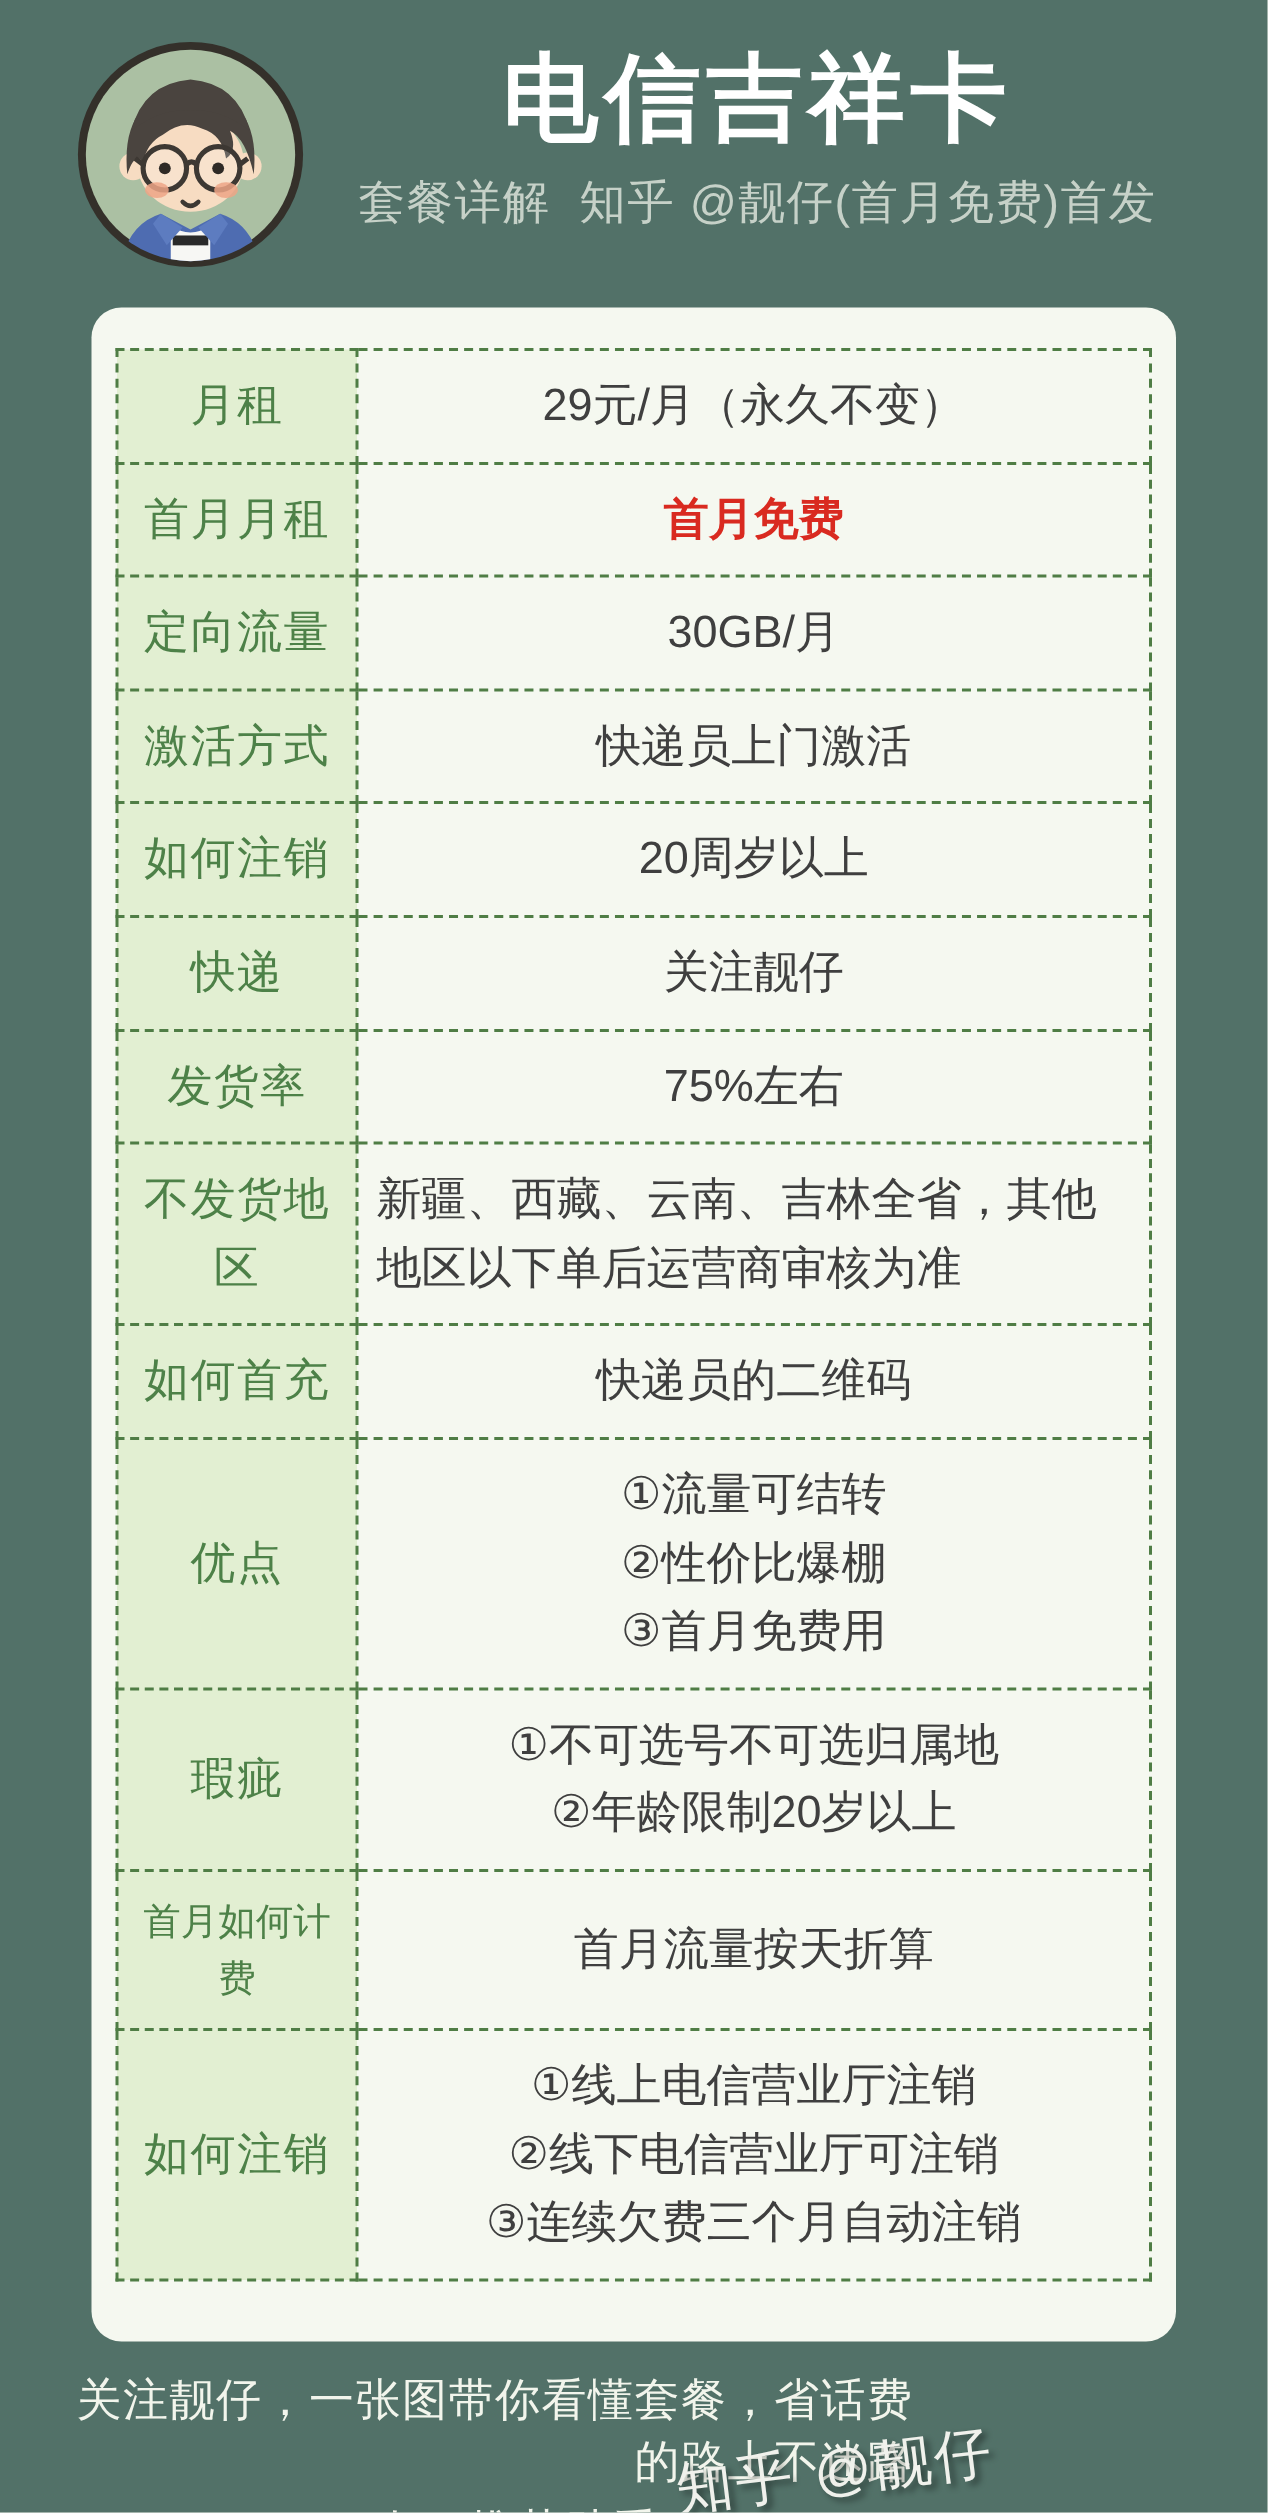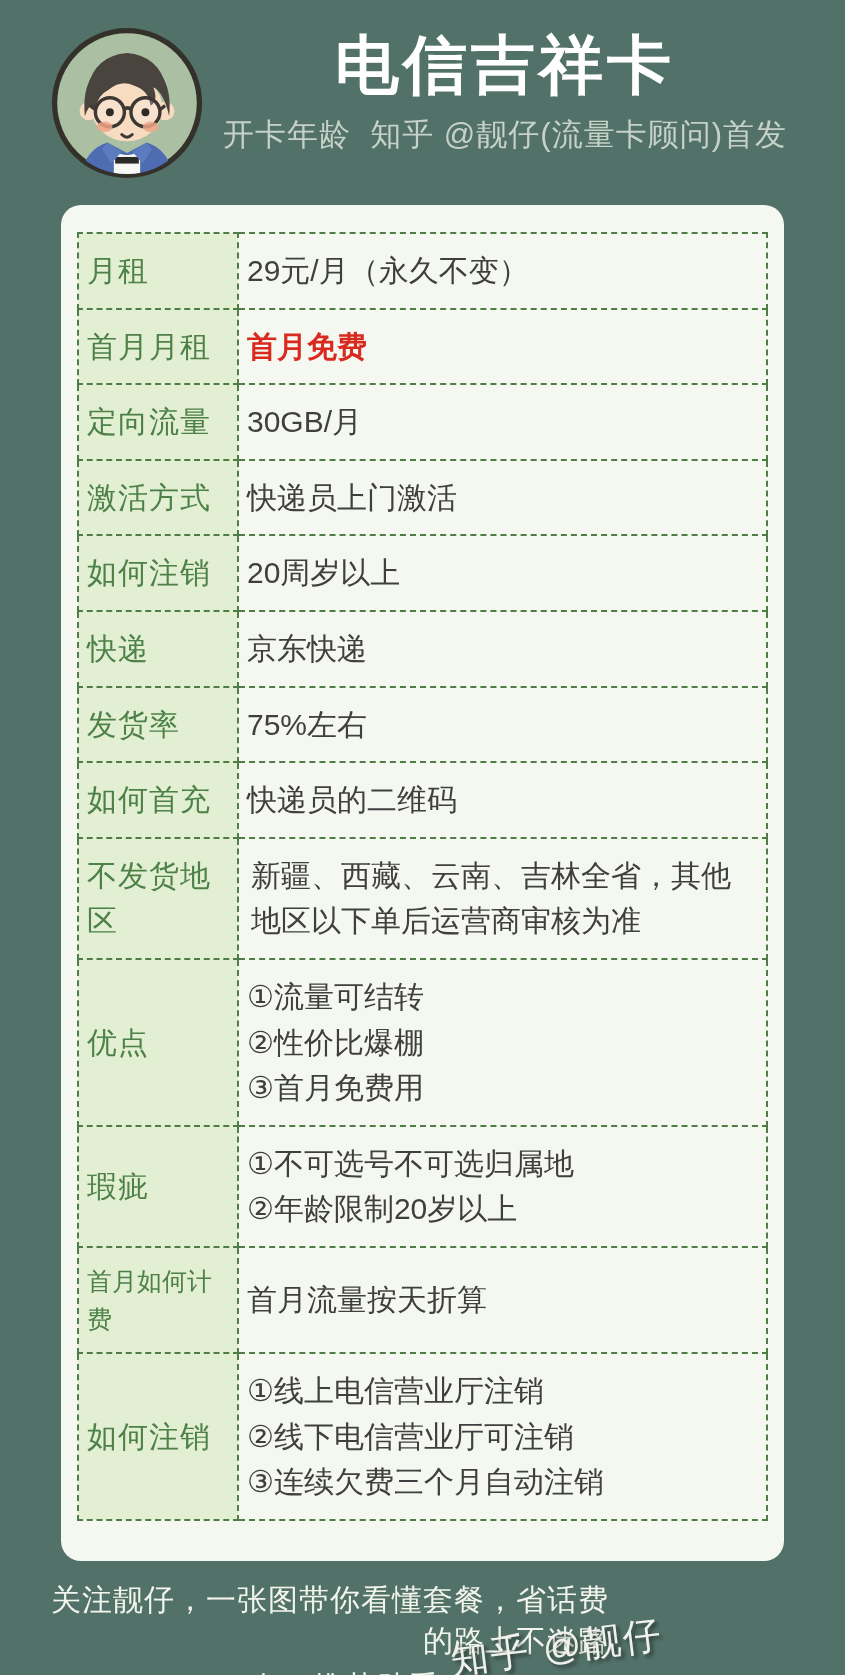--- a/index.html
+++ b/index.html
@@ -59,21 +59,21 @@
     width:100%;
     border-collapse:collapse;
     table-layout:fixed;
   }
   table.plan col.c-label{width:160px;}
   table.plan td{
     border:2px dashed var(--border-green);
     padding:14px 8px;
     font-size:30px;
     line-height:1.52;
-    text-align:left;
+    text-align:center;
     vertical-align:middle;
   }
   td.lc{
     background:var(--cell-green);
     color:var(--label-green);
     letter-spacing:1px;
   }
   td.lc.fit{font-size:25px;letter-spacing:0;}
   td.vc{
     background:var(--card-bg);
@@ -154,21 +154,21 @@
 
         <ellipse cx="43" cy="78" rx="6" ry="4" fill="#eda486" opacity="0.85"></ellipse>
         <ellipse cx="78" cy="78" rx="6" ry="4" fill="#eda486" opacity="0.85"></ellipse>
 
         <path d="M56,84 Q60,88 64,84" fill="none" stroke="#3d3833" stroke-width="2.2" stroke-linecap="round"></path>
       </g>
     </svg>
   </div>
   <div class="head-text">
     <div class="page-title">电信吉祥卡</div>
-    <div class="page-subtitle">开卡年龄  知乎 @靓仔(流量卡顾问)首发</div>
+    <div class="page-subtitle">套餐详解  知乎 @靓仔(首月免费)首发</div>
   </div>
 </div>
 
 <div class="card">
   <table class="plan">
     <colgroup>
         <col class="c-label">
         <col>
       </colgroup>
     <tbody>
@@ -187,34 +187,34 @@
       <tr>
         <td class="lc">激活方式</td>
         <td class="vc">快递员上门激活</td>
       </tr>
       <tr>
         <td class="lc">如何注销</td>
         <td class="vc">20周岁以上</td>
       </tr>
       <tr>
         <td class="lc">快递</td>
-        <td class="vc">京东快递</td>
+        <td class="vc">关注靓仔</td>
       </tr>
       <tr>
         <td class="lc">发货率</td>
         <td class="vc">75%左右</td>
-      </tr>
-      <tr>
-        <td class="lc">如何首充</td>
-        <td class="vc">快递员的二维码</td>
       </tr>
       <tr>
         <td class="lc">不发货地区</td>
         <td class="vc left">新疆、西藏、云南、吉林全省，其他
 地区以下单后运营商审核为准</td>
+      </tr>
+      <tr>
+        <td class="lc">如何首充</td>
+        <td class="vc">快递员的二维码</td>
       </tr>
       <tr>
         <td class="lc">优点</td>
         <td class="vc">①流量可结转
 ②性价比爆棚
 ③首月免费用</td>
       </tr>
       <tr>
         <td class="lc">瑕疵</td>
         <td class="vc">①不可选号不可选归属地

